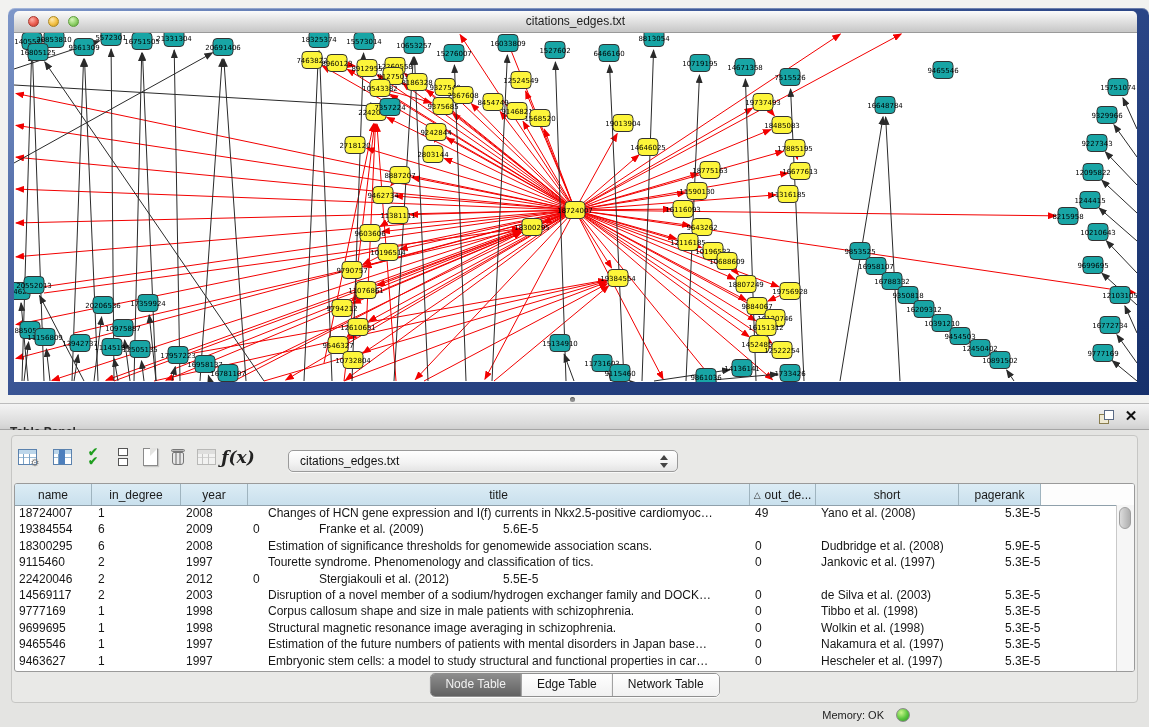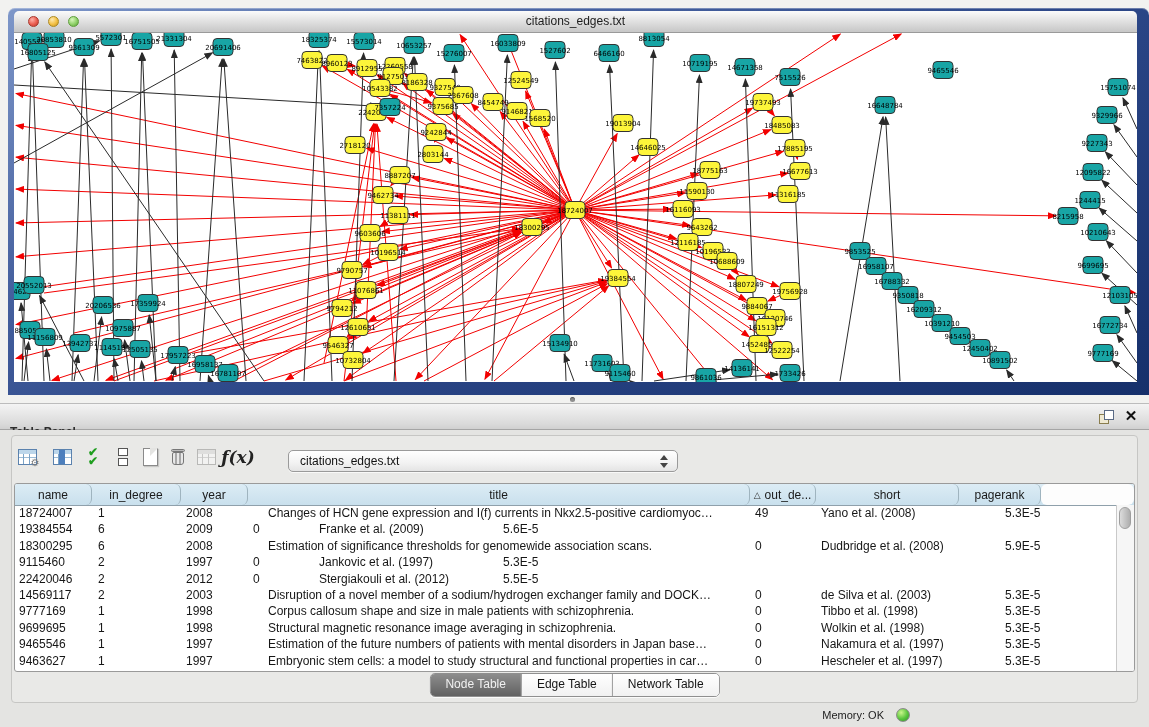--- a/index.html
+++ b/index.html
@@ -59,21 +59,21 @@
   .dropdown{position:absolute;left:288px;top:20px;width:390px;height:22px;box-sizing:border-box;border:1px solid #9a9a9a;border-radius:5px;
     background:linear-gradient(#ffffff,#f2f2f2 60%,#e4e4e4);box-shadow:0 1px 0 rgba(255,255,255,.7);}
   .dropdown .val{position:absolute;left:11px;top:0;line-height:20px;font-size:12px;color:#111;}
   .dd-arrows{position:absolute;right:9px;top:4px;width:8px;height:13px;}
   .dd-arrows i{position:absolute;left:0;width:0;height:0;border-left:4px solid transparent;border-right:4px solid transparent;}
   .dd-arrows i.up{top:0;border-bottom:5px solid #444;}
   .dd-arrows i.down{bottom:0;border-top:5px solid #444;}
   
   .dtable{position:absolute;left:14px;top:53px;width:1121px;height:189px;box-sizing:border-box;border:1px solid #9a9a9a;border-radius:3px;background:#fff;overflow:hidden;}
   .thead{display:flex;height:21px;background:linear-gradient(#dcecf5,#c9e0ed);border-bottom:1px solid #8fa0ab;}
-  .hcell{box-sizing:border-box;border-right:1px solid #9fb4bf;font-size:12px;color:#1a1a1a;display:flex;align-items:center;justify-content:center;white-space:nowrap;overflow:hidden;border-radius:6px;}
+  .hcell{box-sizing:border-box;border-right:1px solid #9fb4bf;font-size:12px;color:#1a1a1a;display:flex;align-items:center;justify-content:center;white-space:nowrap;overflow:hidden;}
   .hcell .sortglyph{font-size:9px;margin-right:4px;color:#333;}
   .hfill{flex:1;background:#fdfdfd;border-right:none;}
   .tbody{position:absolute;left:0;top:21px;right:18px;bottom:0;overflow:hidden;}
   .trow{display:flex;height:16.4px;}
   .tcell{box-sizing:border-box;font-size:12px;color:#161616;line-height:16.4px;white-space:nowrap;overflow:hidden;padding-left:5px;}
   .vscroll{position:absolute;right:0;top:21px;bottom:0;width:18px;background:#f6f6f6;border-left:1px solid #c9c9c9;box-sizing:border-box;}
   .vthumb{position:absolute;left:2px;top:2px;width:12px;height:22px;border-radius:7px;border:1px solid #9e9e9e;
     background:linear-gradient(90deg,#dcdcdc,#aeaeae);box-sizing:border-box;}
   
   .tabbar{position:absolute;left:50%;transform:translateX(-50%);top:243px;height:22px;display:flex;border:1px solid #8f8f8f;border-radius:5px;overflow:hidden;background:#fff;box-shadow:0 1px 0 rgba(255,255,255,.8);}
@@ -635,20 +635,21 @@
             <div class="tcell" style="width: 67px; padding-left: 5px;">2008</div>
             <div class="tcell" style="width: 502px; padding-left: 20px;">Estimation of significance thresholds for genomewide association scans.</div>
             <div class="tcell" style="width: 66px; padding-left: 5px;">0</div>
             <div class="tcell" style="width: 143px; padding-left: 5px;">Dudbridge et al. (2008)</div>
             <div class="tcell" style="width: 82px; padding-left: 46px;">5.9E-5</div>
           </div>
           <div class="trow">
             <div class="tcell" style="width: 77px; padding-left: 4px;">9115460</div>
             <div class="tcell" style="width: 89px; padding-left: 6px;">2</div>
             <div class="tcell" style="width: 67px; padding-left: 5px;">1997</div>
+            <div class="tcell" style="width: 502px; padding-left: 20px;">Tourette syndrome. Phenomenology and classification of tics.</div>
             <div class="tcell" style="width: 66px; padding-left: 5px;">0</div>
             <div class="tcell" style="width: 143px; padding-left: 5px;">Jankovic et al. (1997)</div>
             <div class="tcell" style="width: 82px; padding-left: 46px;">5.3E-5</div>
           </div>
           <div class="trow">
             <div class="tcell" style="width: 77px; padding-left: 4px;">22420046</div>
             <div class="tcell" style="width: 89px; padding-left: 6px;">2</div>
             <div class="tcell" style="width: 67px; padding-left: 5px;">2012</div>
             <div class="tcell" style="width: 66px; padding-left: 5px;">0</div>
             <div class="tcell" style="width: 143px; padding-left: 5px;">Stergiakouli et al. (2012)</div>

